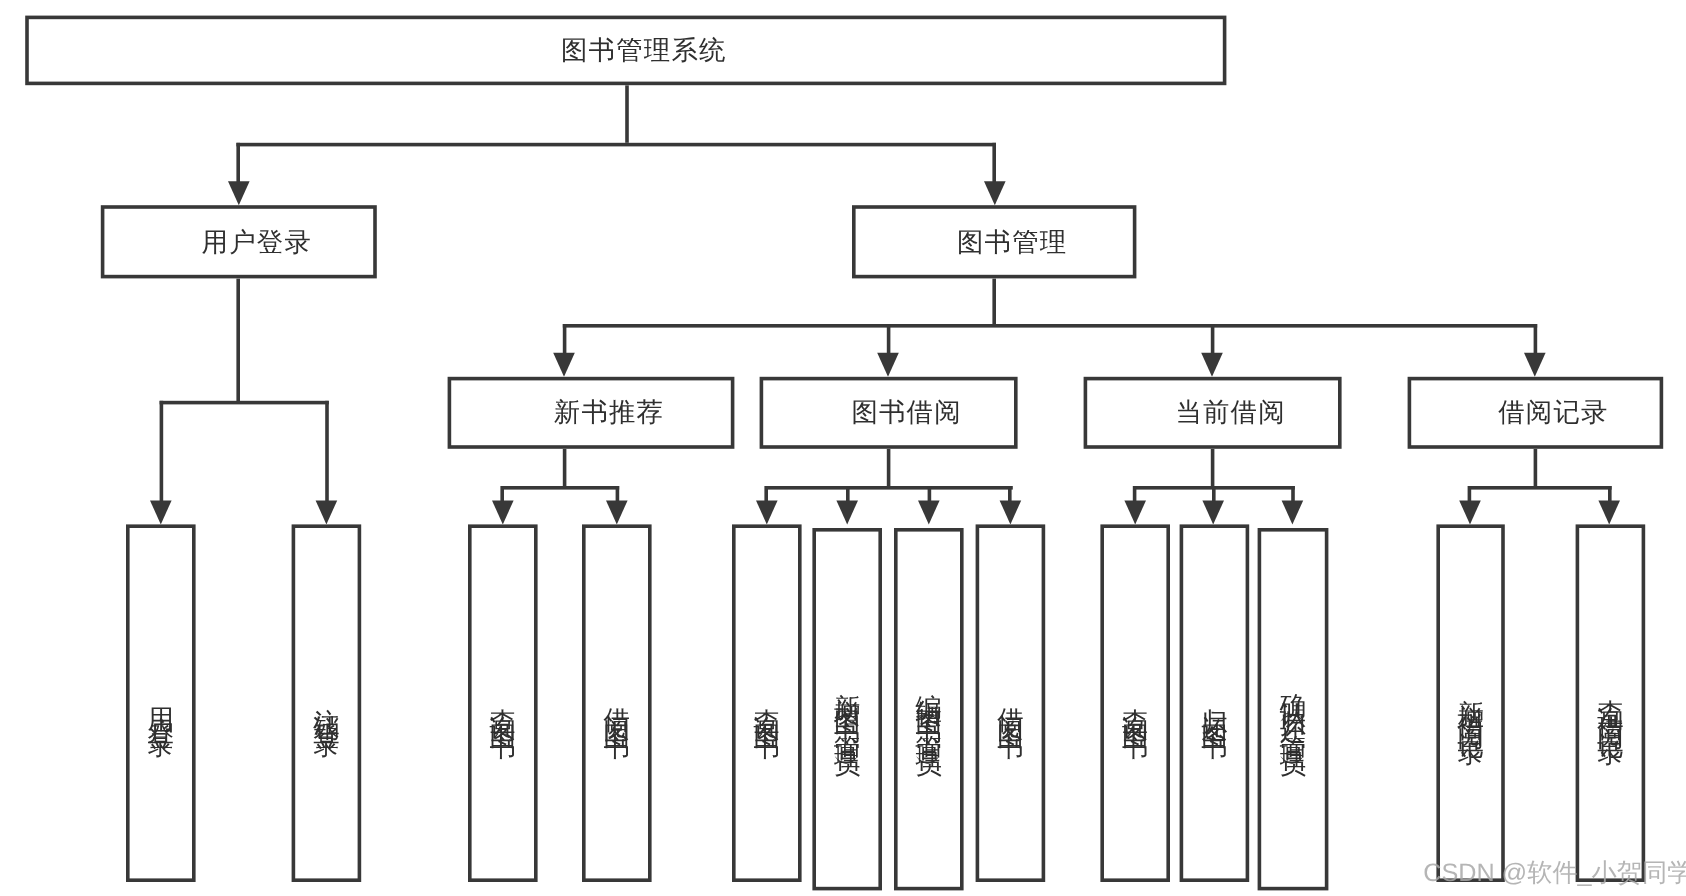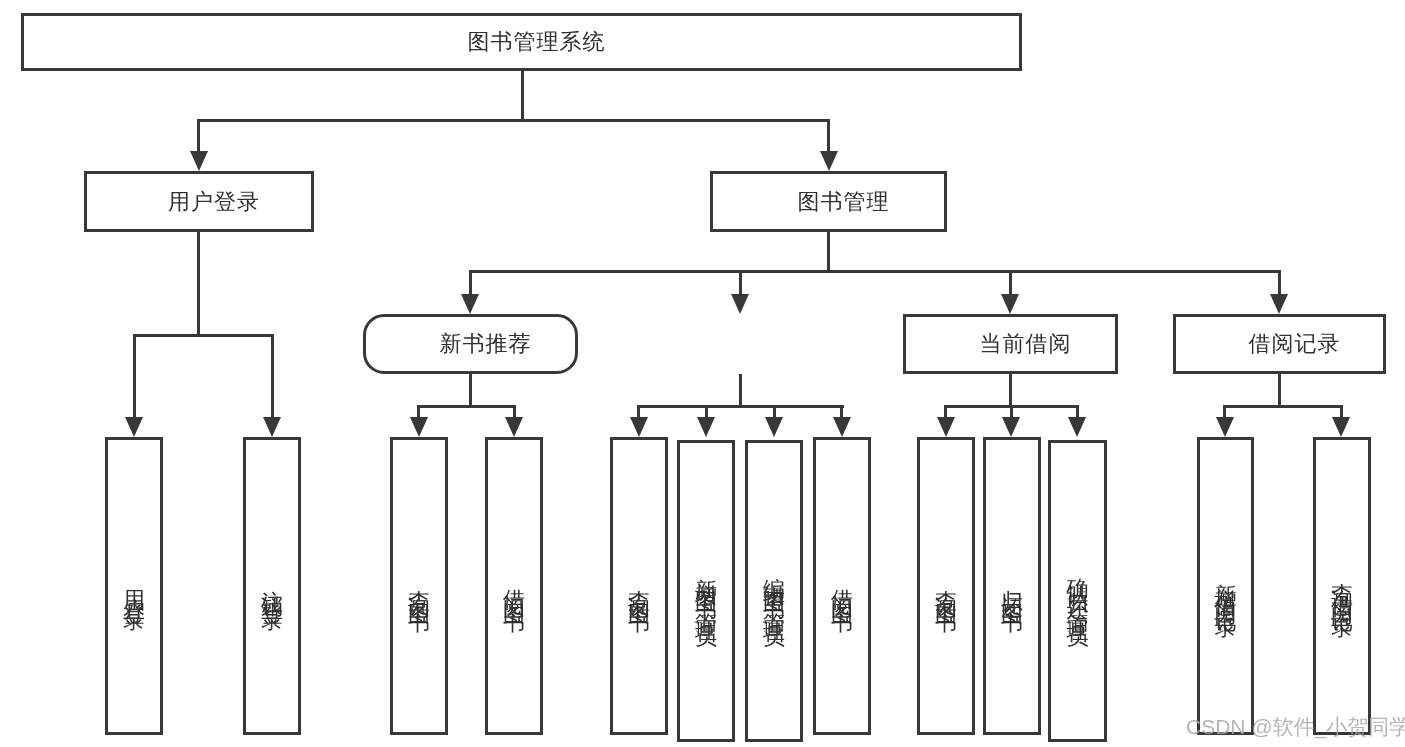--- a/index.html
+++ b/index.html
@@ -66,22 +66,25 @@
   <div class="hline" style="left:469px; top:270px; width:812px;"></div>
   <div class="vline" style="left:469px; top:270px; height:26px;"></div>
   <div class="arrow" style="left:461px; top:294px;"></div>
   <div class="vline" style="left:739px; top:270px; height:26px;"></div>
   <div class="arrow" style="left:731px; top:294px;"></div>
   <div class="vline" style="left:1009px; top:270px; height:26px;"></div>
   <div class="arrow" style="left:1001px; top:294px;"></div>
   <div class="vline" style="left:1278px; top:270px; height:26px;"></div>
   <div class="arrow" style="left:1270px; top:294px;"></div>
 
-  <div class="box" style="left:363px; top:314px; width:215px; height:60px;border-radius:21px;">
+  <div class="box" style="left:373px; top:314px; width:239px; height:60px;">
     <span>新书推荐</span>
+  </div>
+  <div class="box" style="left:633px; top:314px; width:215px; height:60px;">
+    <span>图书借阅</span>
   </div>
   <div class="box" style="left:1173px; top:314px; width:213px; height:60px;">
     <span>借阅记录</span>
   </div>
   <div class="box" style="left:903px; top:314px; width:215px; height:60px;">
     <span>当前借阅</span>
   </div>
 
   <div class="vline" style="left:469px; top:374px; height:33px;"></div>
   <div class="hline" style="left:418px; top:405px; width:98px;"></div>

